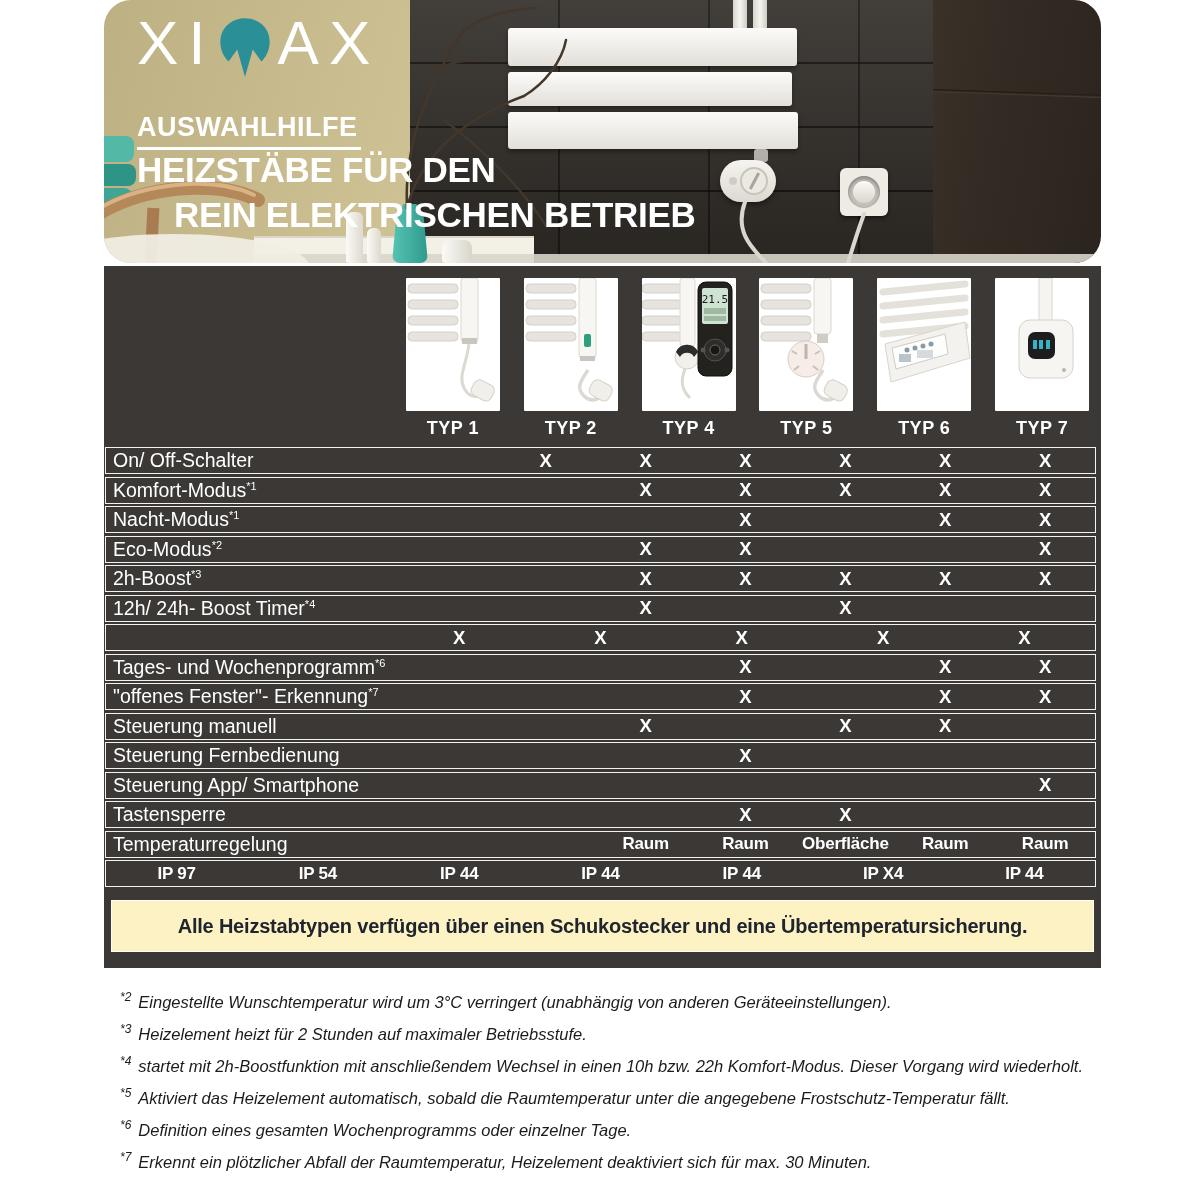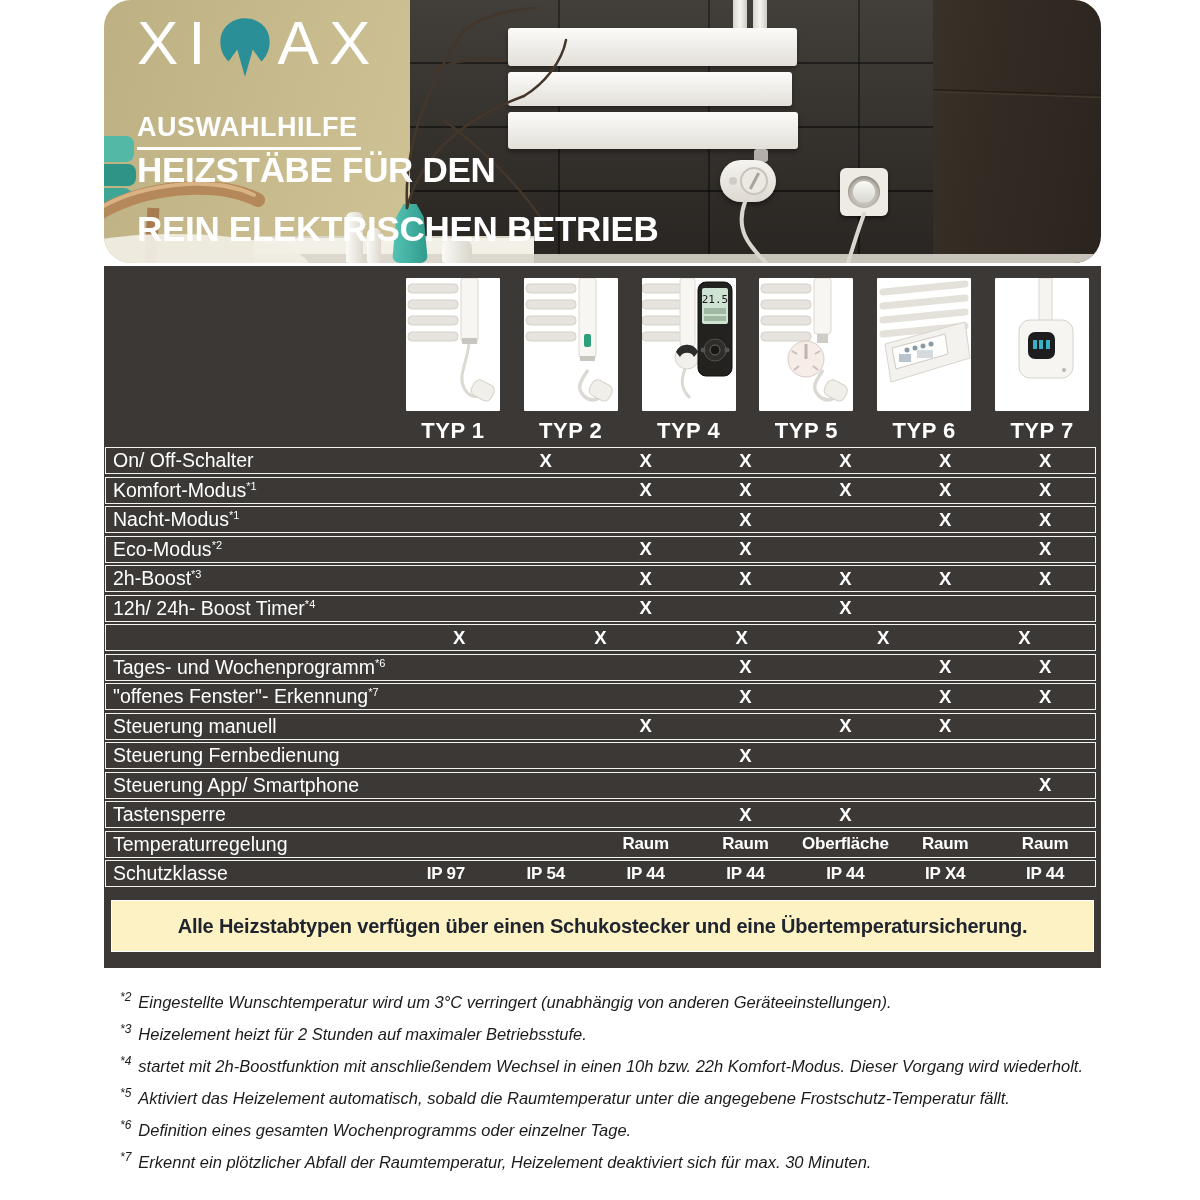--- a/index.html
+++ b/index.html
@@ -45,29 +45,29 @@
   .bottle{position:absolute;background:linear-gradient(90deg,#fbfaf6,#ddd9cf);border-radius:6px 6px 3px 3px;}
   .jug{position:absolute;left:338px;top:240px;width:30px;height:23px;border-radius:8px 8px 4px 4px;
       background:linear-gradient(90deg,#fbfaf6,#d9d5cb);}
   .towel{position:absolute;left:0;border-radius:0 8px 8px 0;}
   .hero-svg{position:absolute;left:0;top:0;pointer-events:none;}
   .logo{position:absolute;left:33px;top:12px;display:flex;align-items:flex-start;}
   .logo .lg{font-size:62px;line-height:1;color:#fff;letter-spacing:10px;font-weight:400;}
   .kicker{position:absolute;left:33px;top:112px;font-size:27px;font-weight:bold;color:#fff;
       letter-spacing:.5px;border-bottom:3px solid #fff;padding:0 4px 4px 0;text-align:right;}
   .h-title{position:absolute;left:33px;font-size:35px;font-weight:bold;color:#fff;letter-spacing:-.3px;}
-  .h-title.l1{top:150px;} .h-title.l2{top:209px;}
+  .h-title.l1{top:150px;} .h-title.l2{top:195px;margin-left:37px;}
 
   
   .table-block{position:absolute;left:104px;top:266px;width:997px;height:702px;background:#3b3836;}
   .phead{position:absolute;left:290px;top:12px;width:707px;display:flex;}
   .pcol{flex:1;text-align:center;}
   .pimg{width:94px;height:133px;background:#fff;margin:0 auto;border-radius:1px;overflow:hidden;}
   .pimg svg{display:block;}
-  .plabel{margin-top:7px;color:#fff;font-weight:bold;font-size:22px;letter-spacing:.5px;}
+  .plabel{margin-top:7px;color:#fff;font-weight:bold;font-size:18px;letter-spacing:.5px;}
   .rows{position:absolute;left:1px;right:5px;top:181px;}
   .trow{display:flex;align-items:center;height:25px;border:1.5px solid #f3f3f1;margin-bottom:2.5px;}
   .tlabel{flex:0 0 283px;padding-left:7px;font-size:19.5px;color:#fff;white-space:nowrap;}
   .tlabel sup{font-size:11px;letter-spacing:0;}
   .tcell{flex:1;text-align:center;font-weight:bold;font-size:18.5px;color:#fff;}
   .tcell.small{font-size:17px;letter-spacing:-.2px;}
   .note-bar{position:absolute;left:7px;right:7px;top:634px;height:50px;background:#fcf2c4;
       border:1px solid #fff;display:flex;align-items:center;justify-content:center;}
   .note-text{font-size:20px;font-weight:bold;color:#20242e;letter-spacing:-.2px;text-align:right;}
 
@@ -410,21 +410,20 @@
           <div class="tlabel">Temperaturregelung</div>
           <div class="tcell"></div>
           <div class="tcell"></div>
           <div class="tcell small">Raum</div>
           <div class="tcell small">Raum</div>
           <div class="tcell small">Oberfläche</div>
           <div class="tcell small">Raum</div>
           <div class="tcell small">Raum</div>
         </div>
         <div class="trow">
-          <div class="tlabel">Schutzklasse</div>
           <div class="tcell small">IP 97</div>
           <div class="tcell small">IP 54</div>
           <div class="tcell small">IP 44</div>
           <div class="tcell small">IP 44</div>
           <div class="tcell small">IP 44</div>
           <div class="tcell small">IP X4</div>
           <div class="tcell small">IP 44</div>
         </div>
       </div>
     <div class="note-bar">

